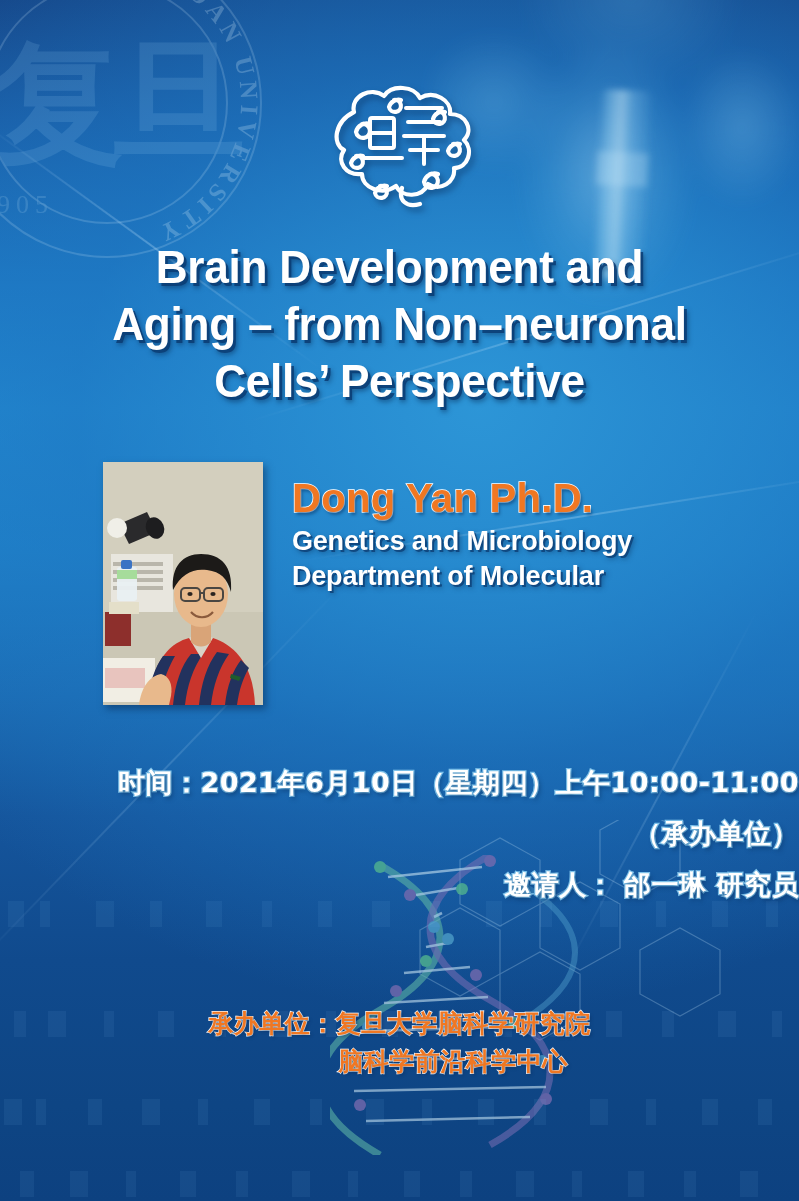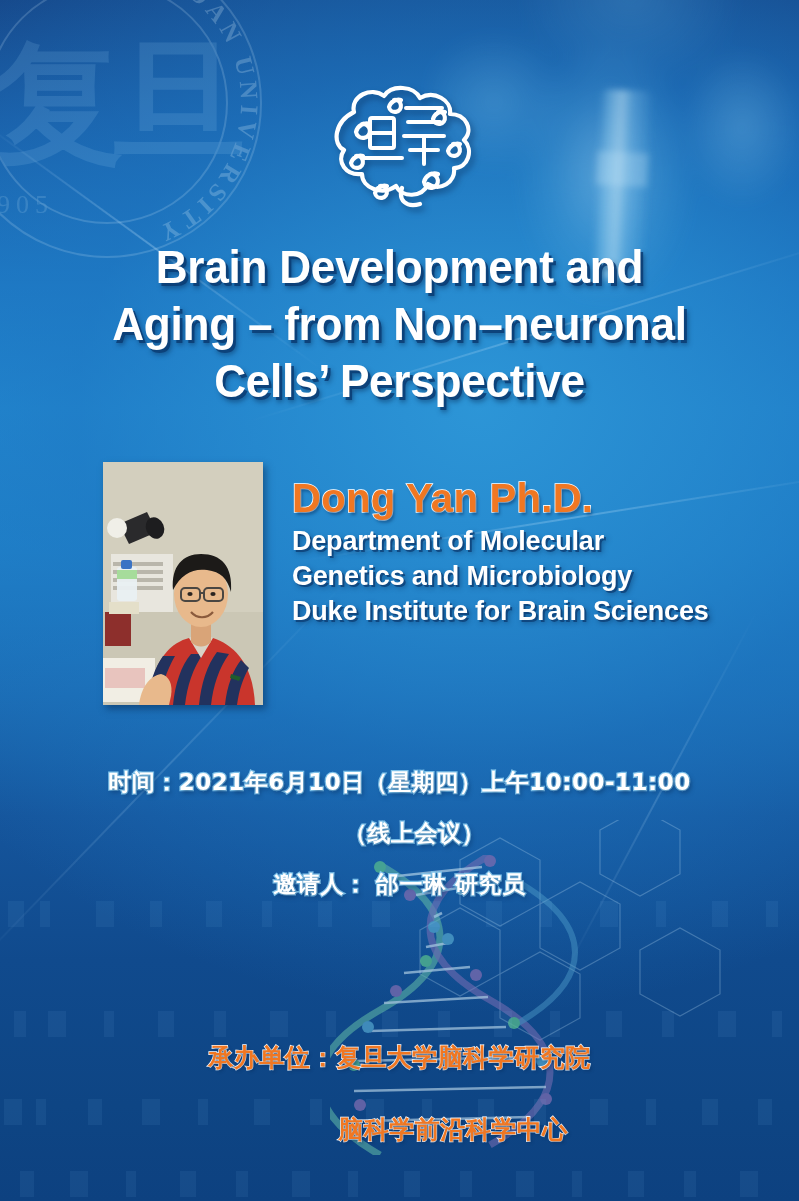--- a/index.html
+++ b/index.html
@@ -234,24 +234,24 @@
     color: #ffffff;
     text-shadow: 2px 2px 0 rgba(12,62,118,0.8), 3px 3px 5px rgba(8,45,90,0.5);
     letter-spacing: -0.2px;
   }
 
   
   .details {
     position: absolute;
     left: 0; right: 0;
     top: 757px;
-    text-align: center;
+    text-align: right;
     font-family: "DejaVu Sans", sans-serif;
     font-weight: bold;
-    font-size: 23px;
+    font-size: 27px;
     line-height: 51px;
     color: #ffffff;
     -webkit-text-stroke: 2.4px #7fc4ec;
     paint-order: stroke fill;
     text-shadow: 2px 3px 4px rgba(8,45,92,0.55);
     letter-spacing: 0.5px;
   }
   .details .line { display: block; white-space: nowrap; }
   .details .line.indent { padding-left: 30px; }
 
@@ -265,21 +265,21 @@
     font-weight: bold;
     font-size: 25px;
     line-height: 38px;
     color: #f07722;
     -webkit-text-stroke: 1.4px #ffffff;
     paint-order: stroke fill;
     text-shadow: 2px 2px 3px rgba(8,45,92,0.45);
     letter-spacing: 0.5px;
   }
   .org-inner { display: inline-block; text-align: left; }
-  .org-line { display: block; white-space: nowrap; margin-top: 34px; }
+  .org-line { display: block; white-space: nowrap; }
   .org-line.hang { padding-left: 130px; }
 </style>
 </head>
 <body>
 
 <div id="poster">
 
   <div class="bg-base"></div>
   <div class="bg-lab"></div>
   <div class="bg-lab-tube"></div>
@@ -519,29 +519,28 @@
 
       <path d="M36,243 C38,226 46,214 58,212 C66,214 70,222 68,234 L66,243 Z" fill="#e8b98c"></path>
 
       <path d="M128,212 l10,3 l-2,4 l-9,-3 z" fill="#1e5c2e"></path>
     </svg>
   </div>
 
   <div class="speaker-block">
     <div class="speaker-name-en">Dong Yan Ph.D.</div>
     <div class="speaker-aff">
+      <div>Genetics and Microbiology</div>
       <div>Department of Molecular</div>
-      <div>Genetics and Microbiology</div>
-      <div>Duke Institute for Brain Sciences</div>
     </div>
   </div>
 
   <div class="details">
     <span class="line">时间：2021年6月10日（星期四）上午10:00-11:00</span>
-    <span class="line indent">（线上会议）</span>
+    <span class="line indent">（承办单位）</span>
     <span class="line">邀请人： 邰一琳  研究员</span>
   </div>
 
   <div class="organizers">
     <div class="org-inner">
       <span class="org-line">承办单位：复旦大学脑科学研究院</span>
       <span class="org-line hang">脑科学前沿科学中心</span>
     </div>
   </div>
 

